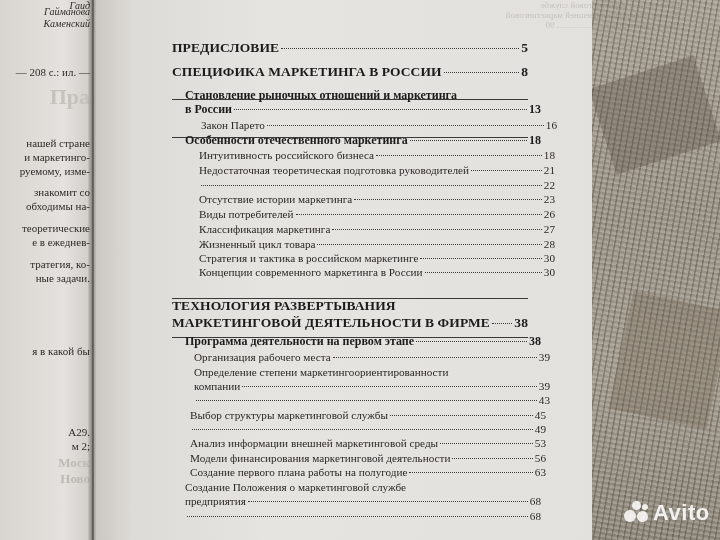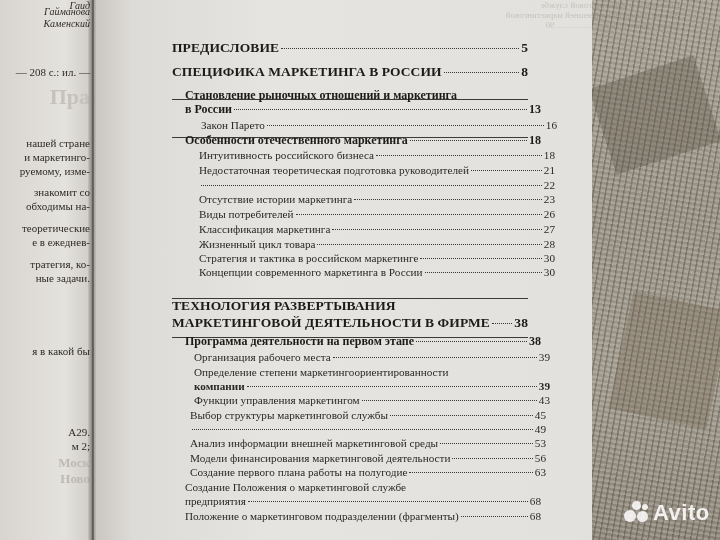--- a/index.html
+++ b/index.html
@@ -217,27 +217,26 @@
       <span class="toc-page">38</span>
     </div>
     <div class="toc-row toc-entry lvl3c" style="top: 311px;">
       <span class="toc-title">Организация рабочего места</span>
       <span class="toc-dots"></span>
       <span class="toc-page">39</span>
     </div>
     <div class="toc-row toc-entry lvl3c" style="top: 326px;">
       <span class="toc-title">Определение степени маркетингоориентированности</span>
     </div>
-    <div class="toc-row toc-entry lvl3c" style="top: 340px; font-weight: bold;">
+    <div class="toc-row toc-entry lvl3c" style="top: 340px;">
       <span class="toc-title">компании</span>
       <span class="toc-dots"></span>
       <span class="toc-page">39</span>
     </div>
     <div class="toc-row toc-entry lvl3c" style="top: 354px;">
-      <span class="toc-title">Функции управления маркетингом</span>
       <span class="toc-dots"></span>
       <span class="toc-page">43</span>
     </div>
     <div class="toc-row toc-entry lvl3d" style="top: 369px;">
       <span class="toc-title">Выбор структуры маркетинговой службы</span>
       <span class="toc-dots"></span>
       <span class="toc-page">45</span>
     </div>
     <div class="toc-row toc-entry lvl3d" style="top: 383px;">
       <span class="toc-dots"></span>
@@ -260,21 +259,20 @@
     </div>
     <div class="toc-row toc-entry lvl3e" style="top: 441px;">
       <span class="toc-title">Создание Положения о маркетинговой службе</span>
     </div>
     <div class="toc-row toc-entry lvl3e" style="top: 455px;">
       <span class="toc-title">предприятия</span>
       <span class="toc-dots"></span>
       <span class="toc-page">68</span>
     </div>
     <div class="toc-row toc-entry lvl3e" style="top: 470px;">
-      <span class="toc-title">Положение о маркетинговом подразделении (фрагменты)</span>
       <span class="toc-dots"></span>
       <span class="toc-page">68</span>
     </div>
   </div>
 
 <div class="watermark">
   <div class="wm-dots">
     <span style="left:0;top:9px;width:12px;height:12px;"></span>
     <span style="left:8px;top:0;width:9px;height:9px;"></span>
     <span style="left:13px;top:10px;width:11px;height:11px;"></span>

